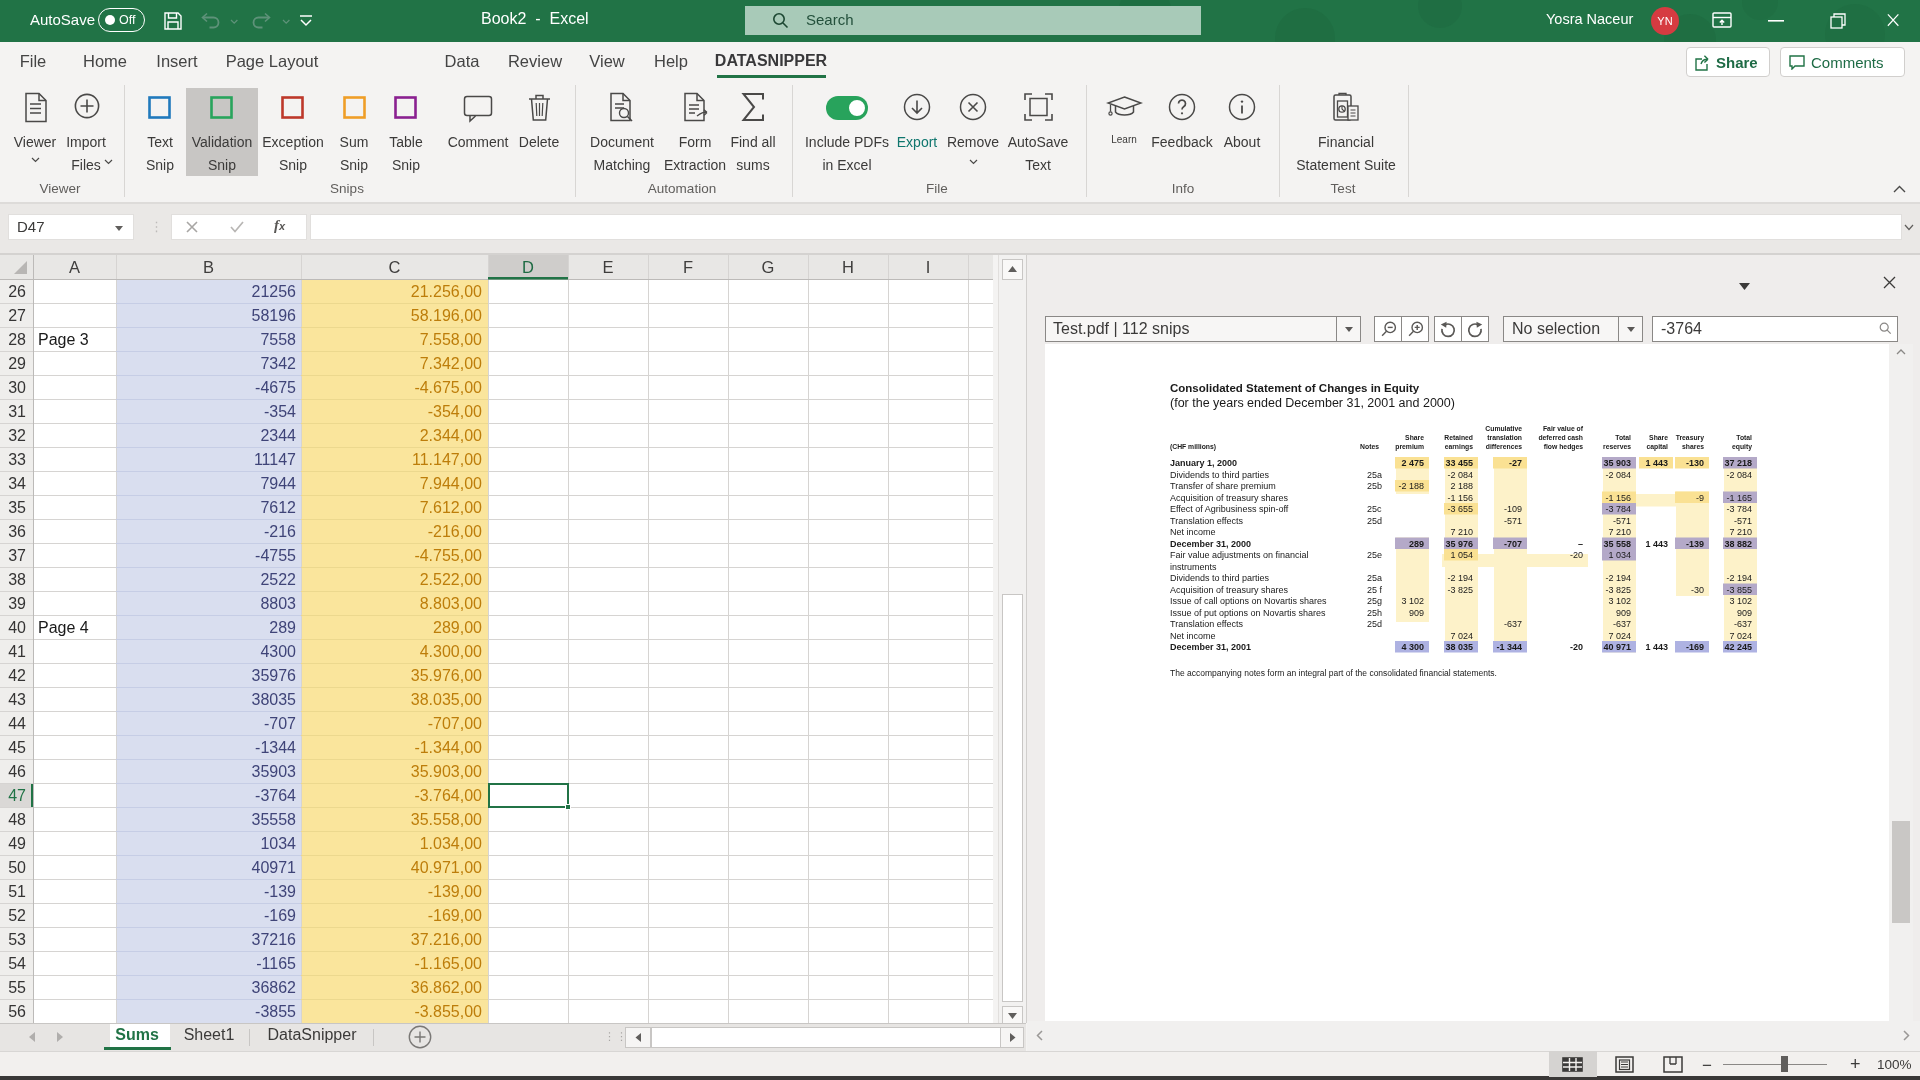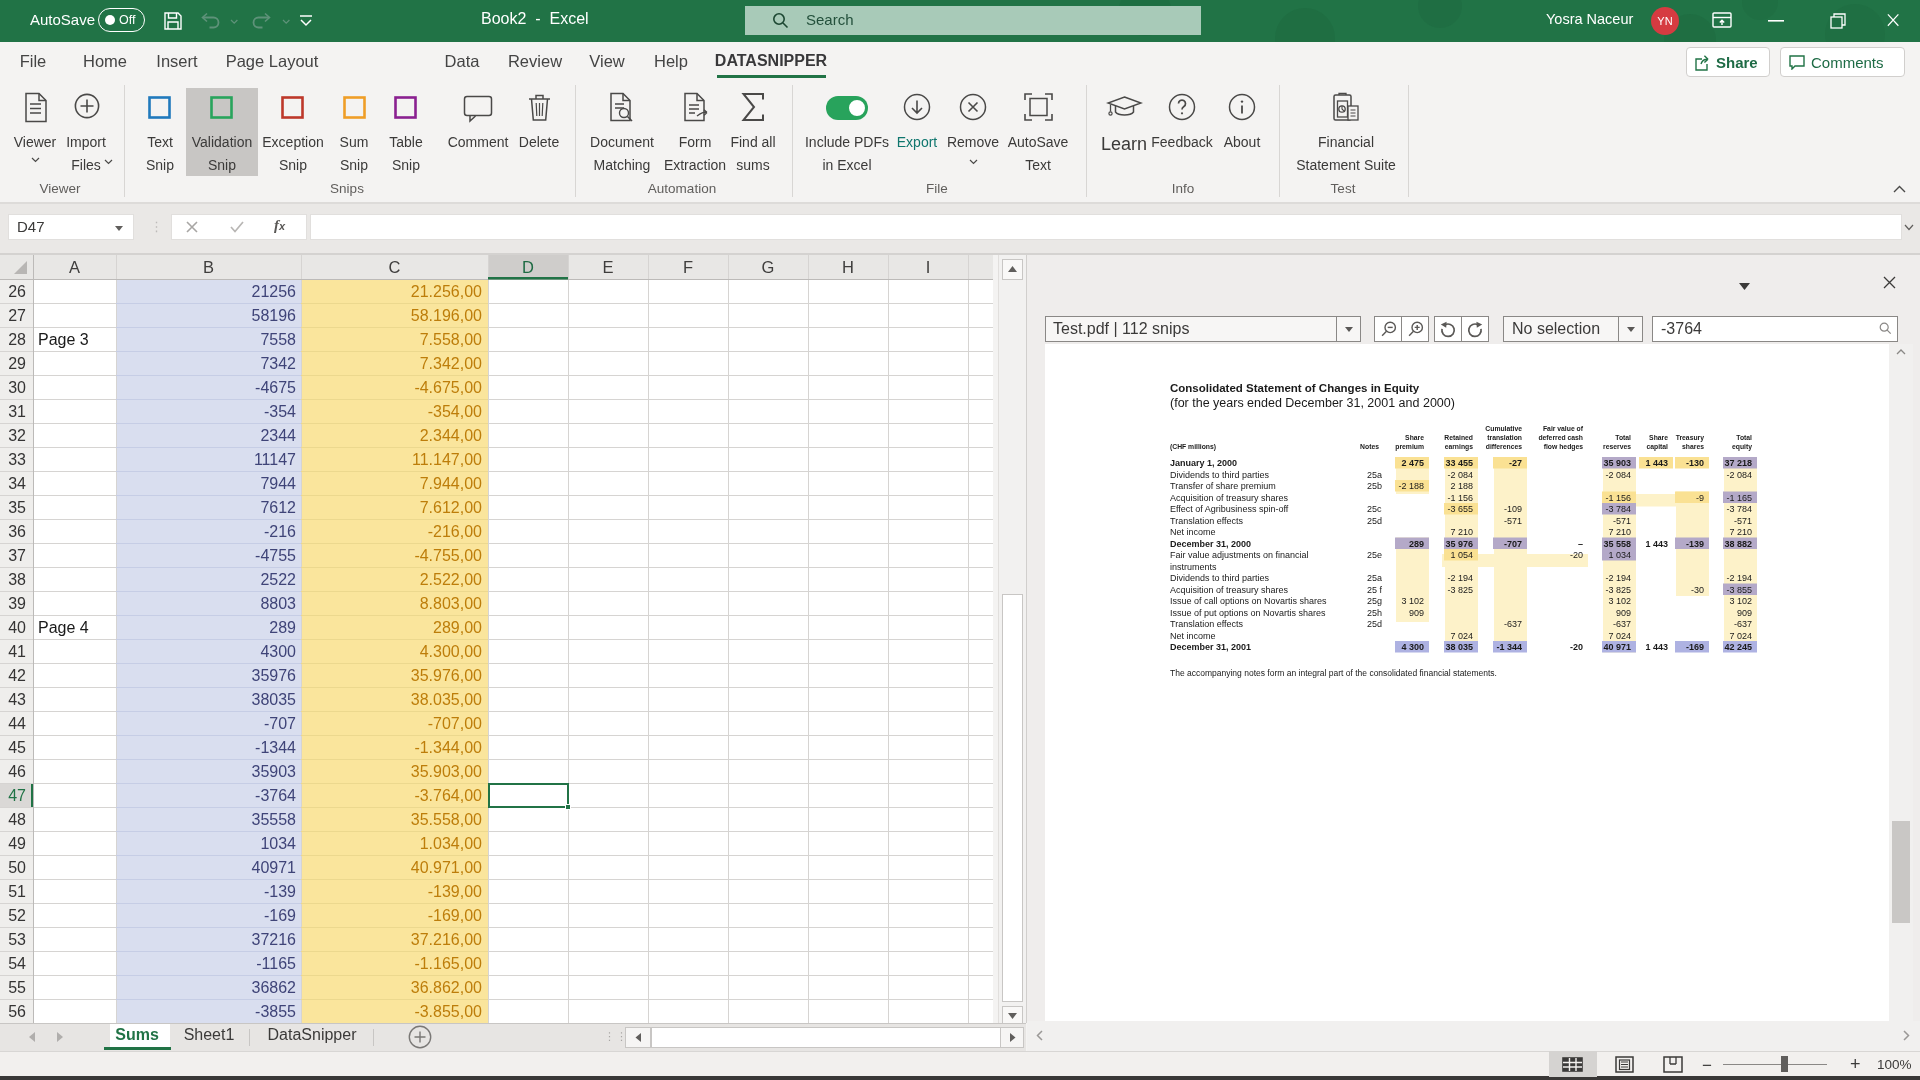--- a/index.html
+++ b/index.html
@@ -199,21 +199,21 @@
 <div class="abs" style="left:1038px;top:134.3px;transform:translateX(-50%);font-size:14px;color:#3b3a39;white-space:nowrap;">AutoSave</div>
     <div class="abs" style="left:1038px;top:157.3px;transform:translateX(-50%);font-size:14px;color:#3b3a39;white-space:nowrap;">Text</div>
 <div class="abs" style="left:1086px;top:85px;width:1px;height:112px;background:#d8d6d4;"></div>
 <div class="abs" style="left:937px;top:181px;transform:translateX(-50%);font-size:13.5px;color:#605e5c;">File</div>
 <svg class="abs" style="left:1106px;top:95px" width="37" height="26" viewBox="0 0 37 26" fill="none" stroke="#4a4948" stroke-width="1.5">
  <path d="M18.5 2 L35 8 L18.5 14 L2 8 Z"></path>
       <path d="M9.5 11 v6 c3 4 15 4 18 0 v-6"></path>
       <path d="M4.5 9.5 v7" stroke-width="1.3"></path>
       <circle cx="4.5" cy="18.5" r="1.6" stroke-width="1.2"></circle>
 </svg>
-<div class="abs" style="left:1124px;top:134.3px;transform:translateX(-50%);font-size:18px;color:#3b3a39;white-space:nowrap;text-align:center;">Learn</div>
+<div class="abs" style="left:1124px;top:134.3px;transform:translateX(-50%);font-size:10px;color:#3b3a39;white-space:nowrap;text-align:center;">Learn</div>
 <svg class="abs" style="left:1168px;top:93px" width="28" height="28" viewBox="0 0 28 28" fill="none" stroke="#4a4948" stroke-width="1.5">
  <circle cx="14" cy="14" r="12.5"></circle>
  <path d="M10.5 10.5 a3.5 3.5 0 1 1 5.4 3 c-1.3 0.9 -1.9 1.6 -1.9 3" stroke-width="1.7"></path>
  <circle cx="14" cy="20.3" r="1.1" fill="#4a4948" stroke="none"></circle>
 </svg>
 <div class="abs" style="left:1182px;top:134.3px;transform:translateX(-50%);font-size:14px;color:#3b3a39;white-space:nowrap;">Feedback</div>
 <svg class="abs" style="left:1228px;top:93px" width="28" height="28" viewBox="0 0 28 28" fill="none" stroke="#4a4948" stroke-width="1.5">
  <circle cx="14" cy="14" r="12.5"></circle>
  <circle cx="14" cy="8.6" r="1.2" fill="#4a4948" stroke="none"></circle>
       <path d="M14 12.5 v8" stroke-width="1.8"></path>

